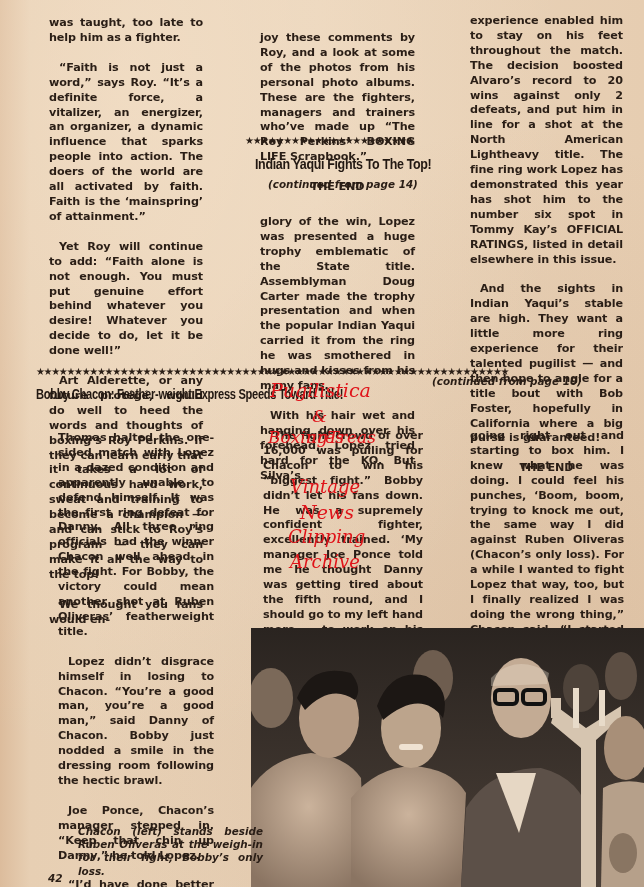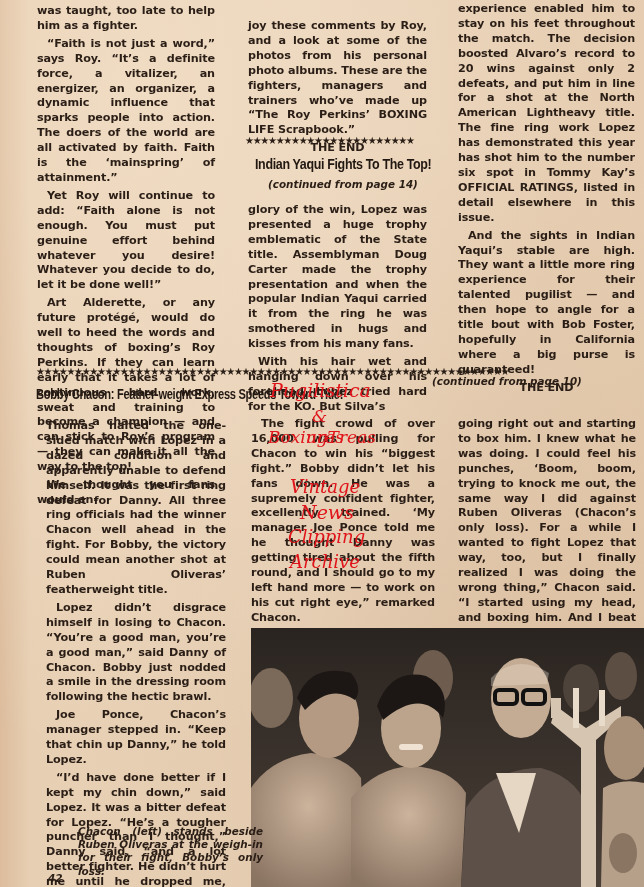--- a/index.html
+++ b/index.html
@@ -16,21 +16,21 @@
     }
     .col {
       position: absolute;
       font-size: 11.2px;
       line-height: 14.9px;
       font-weight: bold;
       text-align: justify;
       letter-spacing: -0.1px;
       color: #2a1e16;
     }
-    .col p { margin: 3px; text-indent: 10px; }
+    .col p { margin: 15px; text-indent: 10px; }
     .col p.noind { text-indent: 0; }
     .col p.end { text-align: center; text-indent: 0; }
     .stars {
       position: absolute;
       font-family: "DejaVu Sans", sans-serif;
       font-weight: bold;
       color: #2a1e16;
       white-space: nowrap;
       overflow: hidden;
       letter-spacing: -0.5px;

